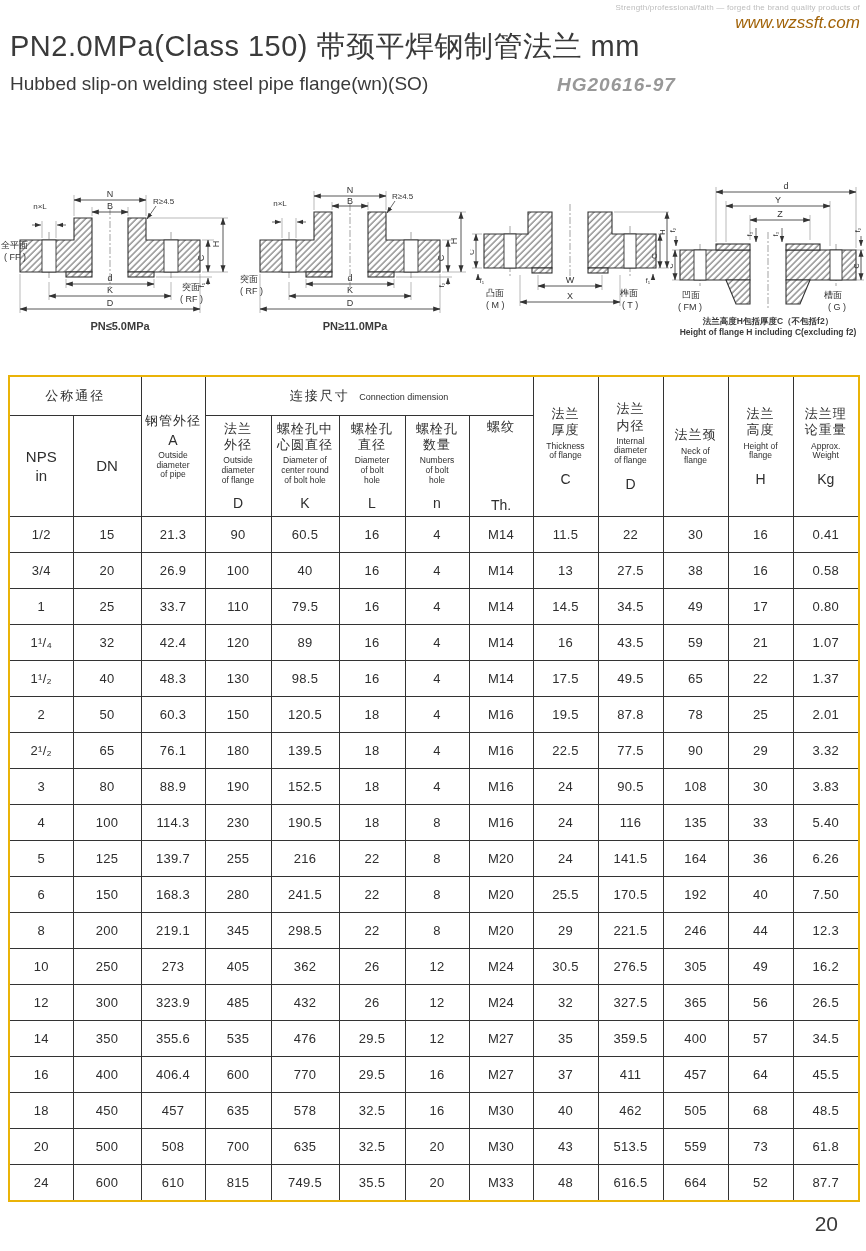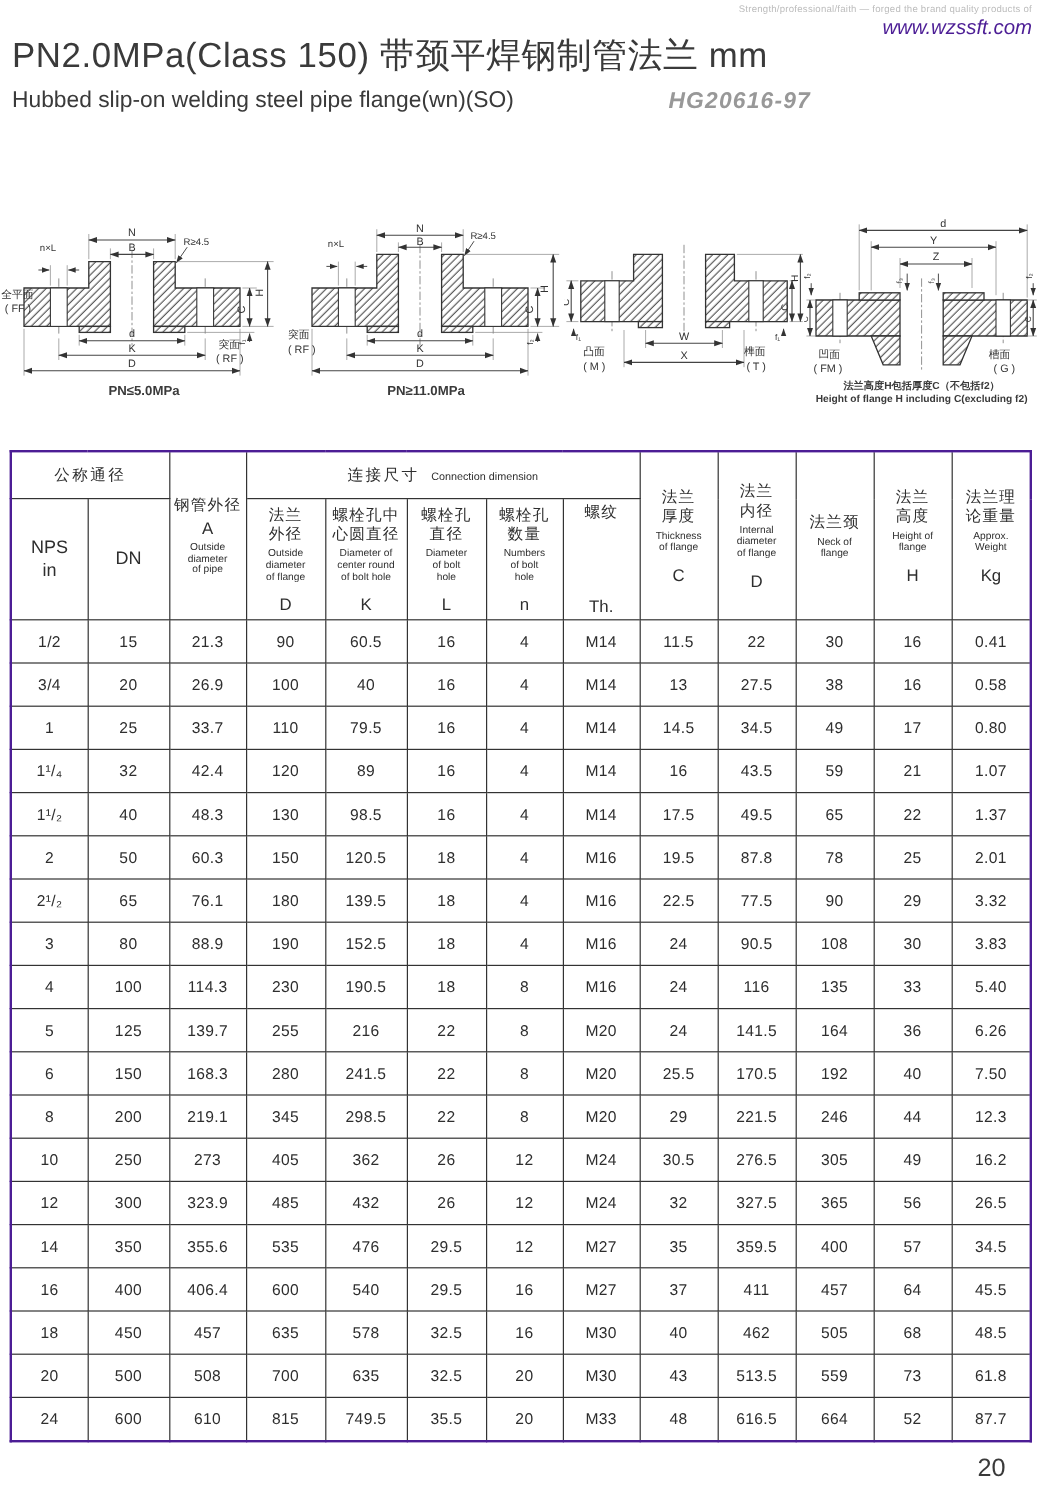--- a/index.html
+++ b/index.html
@@ -1,40 +1,40 @@
 <!DOCTYPE html>
 <html><head>
 <meta charset="utf-8">
 <style>
   html,body{margin:0;padding:0;}
   body{width:866px;height:1251px;position:relative;background:#fff;color:#333;
        font-family:"Liberation Sans","DejaVu Sans",sans-serif;overflow:hidden;}
 
   .tagline{position:absolute;top:3px;right:6px;font-size:8px;color:#bcbcbc;letter-spacing:.2px;}
-  .website{position:absolute;top:13px;right:6px;font-size:17px;font-style:italic;color:#4c1d95;}
+  .website{position:absolute;top:13px;right:6px;font-size:17px;font-style:italic;color:#a16207;}
   .title{position:absolute;top:27px;left:10px;font-size:29px;color:#3a3a3a;white-space:nowrap;letter-spacing:.5px;}
   .subtitle{position:absolute;top:73px;left:10px;font-size:19px;color:#3a3a3a;}
   .standard{position:absolute;top:74px;left:557px;font-size:19px;font-weight:bold;font-style:italic;color:#989898;letter-spacing:1px;text-align:right;}
 
   .figs{position:absolute;top:182px;left:0;width:866px;display:flex;align-items:flex-start;}
   .fig{display:flex;flex-direction:column;align-items:center;}
   .figcap{font-size:11px;font-weight:bold;color:#3a3a3a;text-align:center;margin-top:2px;}
   .figcap.small{font-size:8.5px;line-height:1.25;font-weight:bold;}
 
   svg text{fill:#333;font-family:"Liberation Sans","DejaVu Sans",sans-serif;} .t9{font-size:9px;} .t8{font-size:8px;} .t7{font-size:7px;} .t65{font-size:6.5px;}
   .mid{text-anchor:middle;}
   .shape{fill:url(#hatch);stroke:#333;stroke-width:1.1;}
   .wh{fill:#fff;stroke:#333;stroke-width:0.9;}
   .dim{stroke:#444;stroke-width:0.9;marker-start:url(#mE);marker-end:url(#mE);}
   .ldr{stroke:#444;stroke-width:0.8;fill:none;marker-end:url(#mE);}
   .ext{stroke:#8a8a8a;stroke-width:0.6;}
   .cl{stroke:#666;stroke-width:0.6;stroke-dasharray:7 2 2 2;}
 
   table.flange{position:absolute;top:375px;left:8px;border-collapse:collapse;table-layout:fixed;
-               border:2px solid #4c1d95;font-size:13px;color:#2e2e2e;}
+               border:2px solid #eab308;font-size:13px;color:#2e2e2e;}
   table.flange th,table.flange td{border:1px solid #333;text-align:center;vertical-align:middle;
                padding:0;font-weight:normal;}
   table.flange tbody td{height:35px;font-size:13px;letter-spacing:.3px;}
   .h1{height:38px;} .h2{height:100px;}
   .hcell{display:flex;flex-direction:column;align-items:center;justify-content:center;height:100%;gap:3px;}
   .cn{font-size:13px;letter-spacing:1px;line-height:1.25;}
   .en{font-size:8.5px;line-height:1.12;}
   .sym{font-size:14px;margin-top:7px;}
   .pre{white-space:pre-line;}
   .grp{font-size:13px;letter-spacing:2px;}
@@ -634,21 +634,21 @@
         <td>359.5</td>
         <td>400</td>
         <td>57</td>
         <td>34.5</td>
       </tr>
       <tr>
         <td>16</td>
         <td>400</td>
         <td>406.4</td>
         <td>600</td>
-        <td>540</td>
+        <td>770</td>
         <td>29.5</td>
         <td>16</td>
         <td>M27</td>
         <td>37</td>
         <td>411</td>
         <td>457</td>
         <td>64</td>
         <td>45.5</td>
       </tr>
       <tr>

